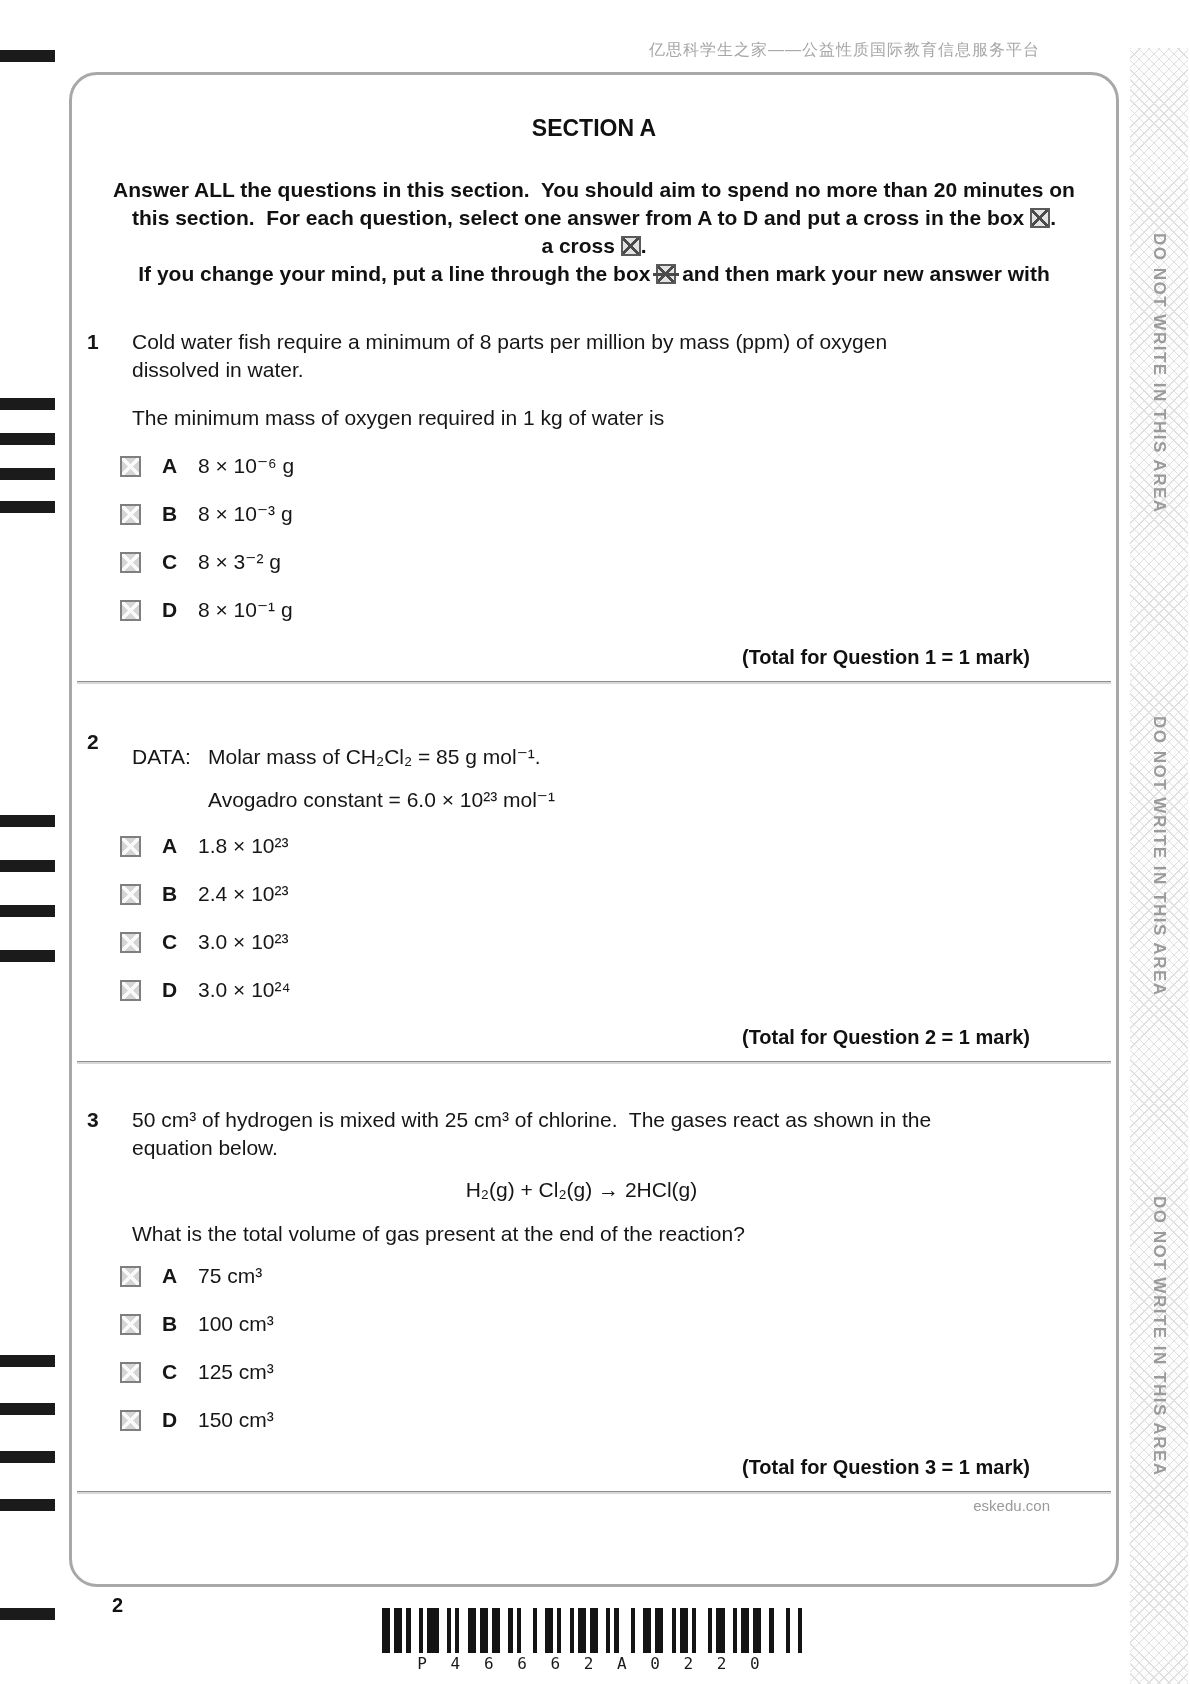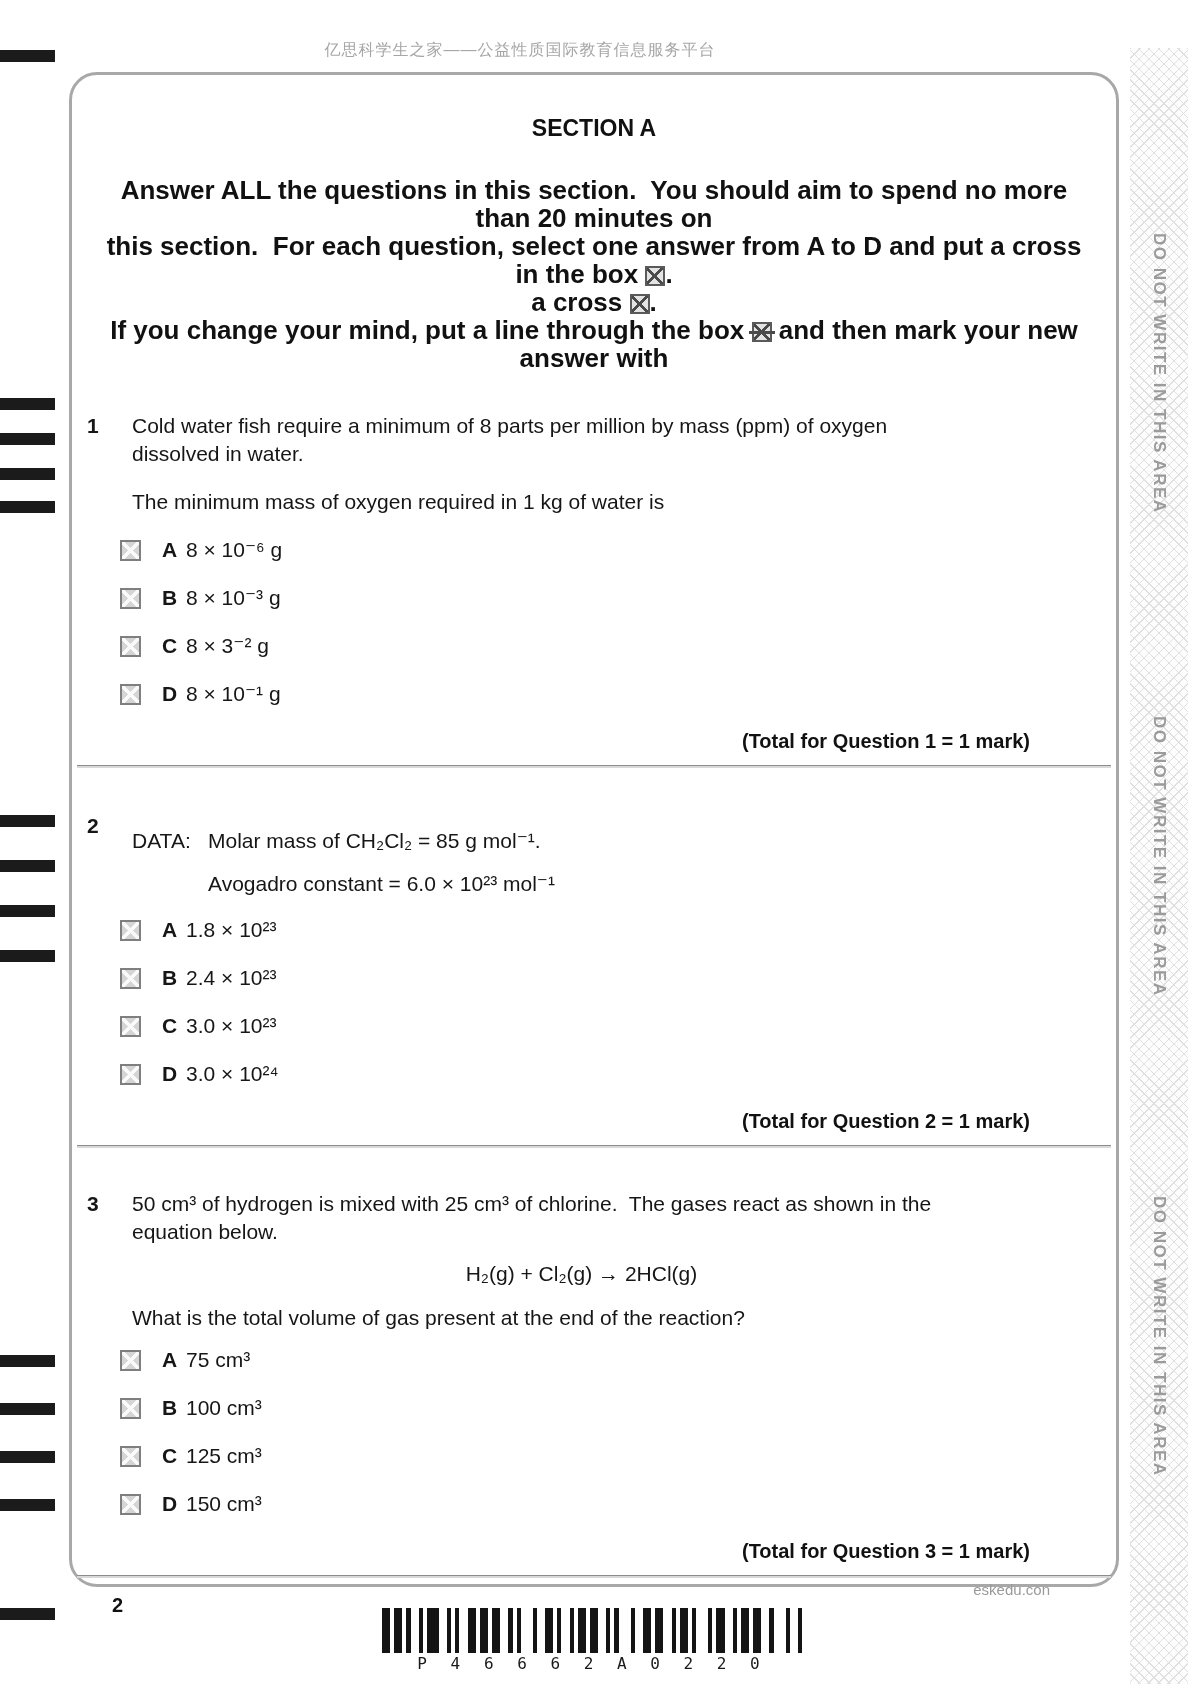--- a/index.html
+++ b/index.html
@@ -1,40 +1,40 @@
 <!DOCTYPE html>
 <html><head>
 <meta charset="utf-8">
 <style>
   * { margin:0; padding:0; box-sizing:border-box; }
   html,body { width:1190px; height:1684px; background:#fff; position:relative;
               font-family:"Liberation Sans","DejaVu Sans",sans-serif; color:#161616; overflow:hidden; }
 
   
-  .cn-header { position:absolute; top:40px; left:0; width:1040px; text-align:center;
+  .cn-header { position:absolute; top:40px; left:0; width:1040px; text-align:right;
                font-size:16px; color:#a6a6a6; letter-spacing:1px; }
   .bind-mark { position:absolute; left:0; width:55px; height:12px; background:#1b1b1b; }
 
   .frame { position:absolute; left:69px; top:72px; width:1050px; height:1515px;
            border:3px solid #a8a8a8; border-radius:28px; background:#fff; }
 
   .dnw-strip { position:absolute; left:1130px; top:48px; width:58px; height:1636px;
                background-color:#fdfdfd;
                background-image:
                  repeating-linear-gradient(45deg,  #e0e0e0 0, #e0e0e0 1px, transparent 1px, transparent 7px),
                  repeating-linear-gradient(-45deg, #e0e0e0 0, #e0e0e0 1px, transparent 1px, transparent 7px); }
   .dnw-text { position:absolute; left:50%; transform:translateX(-50%);
               writing-mode:vertical-rl; white-space:nowrap;
               color:#9b9b9b; font-weight:bold; font-size:17px; letter-spacing:1.5px; }
   .dnw-1 { top:185px; } .dnw-2 { top:668px; } .dnw-3 { top:1148px; }
 
   
   .section-title { text-align:center; font-weight:bold; font-size:23px; margin-top:40px; color:#111; }
   .instructions  { margin:34px auto 0; width:985px; text-align:center; font-weight:bold;
-                   font-size:26px; line-height:28px; color:#111; }
+                   font-size:21px; line-height:28px; color:#111; }
   .instructions p { margin:0; }
 
   .qblock { padding:0 85px 0 15px; }
   .qrow   { display:flex; }
   .qnum   { width:45px; font-weight:bold; font-size:21px; line-height:28px; flex:none; }
   .qstem  { flex:1; font-size:21px; line-height:28px; }
   .stem-wrap  { max-width:840px; }
   .stem-gap   { margin-top:20px; }
   .data-row   { display:flex; margin-top:15px; }
   .data-label { width:76px; flex:none; }
@@ -42,21 +42,21 @@
   .equation   { text-align:center; font-size:21px; margin-top:14px; }
   .note       { margin-top:22px; }
 
   .opts { margin-left:33px; }
   .opt  { display:flex; align-items:center; height:24px; margin-bottom:24px; font-size:21px; }
   .cb   { width:21px; height:21px; flex:none; border:2px solid #7f7f7f; background-color:#d5d5d5;
           background-image:
             linear-gradient(45deg,  transparent 42%, #fafafa 42%, #fafafa 58%, transparent 58%),
             linear-gradient(135deg, transparent 42%, #fafafa 42%, #fafafa 58%, transparent 58%); }
   .opt-letter { font-weight:bold; margin-left:21px; width:24px; flex:none; }
-  .opt-text   { margin-left:0; white-space:nowrap; }
+  .opt-text   { margin-left:12px; white-space:nowrap; }
 
   .total { text-align:right; padding-right:86px; font-weight:bold; font-size:20px; color:#111; }
   .rule  { height:3px; background:#8d8d8d; border-bottom:2px solid #d8d8d8; margin:12px 5px 0; }
 
   .site-credit { text-align:right; padding-right:66px; font-size:15px; color:#9a9a9a; margin-top:3px; }
 
   
   .xbox { display:inline-block; width:20px; height:20px; vertical-align:-3px; position:relative;
           border:2px solid #5a5a5a; background-color:#e3e3e3;
           background-image:

